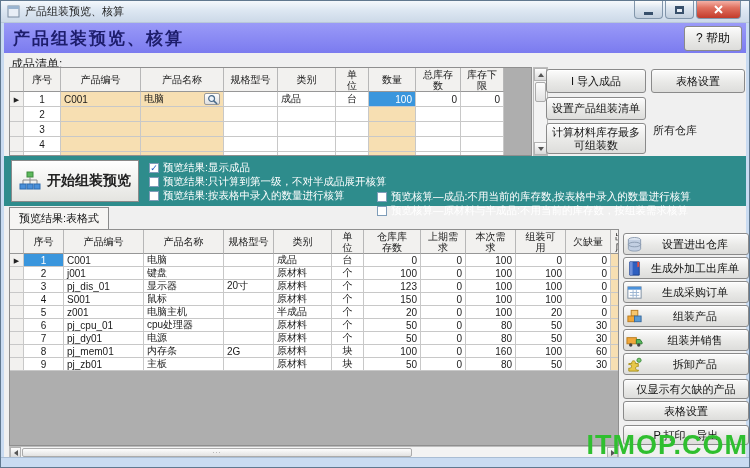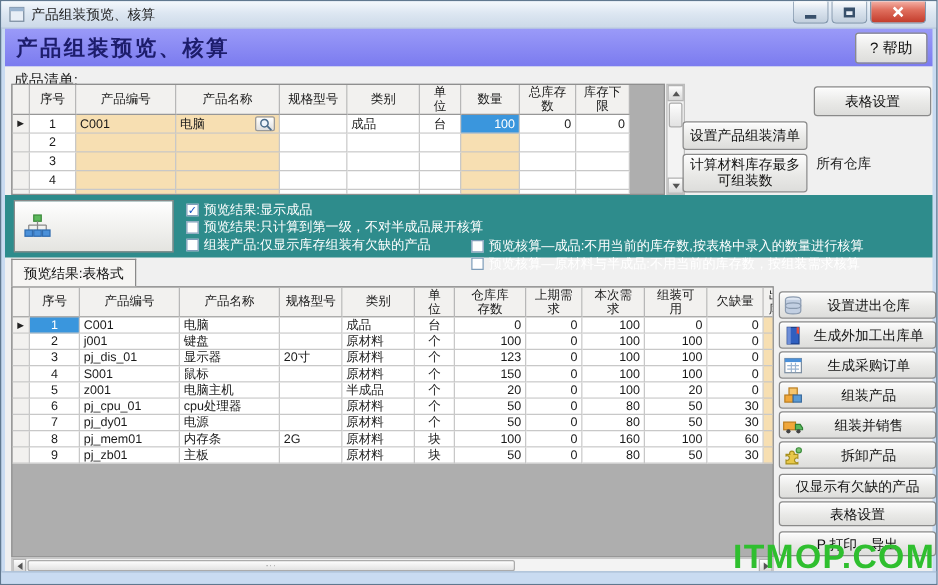--- a/index.html
+++ b/index.html
@@ -223,47 +223,49 @@
   <div id="vscroll1" class="sb">
     <div class="sb-btn" style="left:0;top:0;width:13px;height:13px;">
         <div class="tri-up"></div>
       </div>
     <div class="sb-thumb" style="left:1px;top:14px;width:11px;height:20px;"></div>
     <div class="sb-btn" style="left:0;bottom:0;width:13px;height:13px;">
         <div class="tri-down"></div>
       </div>
   </div>
 
+  <div id="btn-import" class="btn">I 导入成品</div>
   <div id="btn-tset1" class="btn">表格设置</div>
   <div id="btn-setlist" class="btn">设置产品组装清单</div>
   <span id="lbl-allwh">所有仓库</span>
   <div id="btn-calcmax" class="btn">计算材料库存最多可组装数</div>
 
   <div id="teal"></div>
   <div id="start-btn">
     <svg width="22" height="20" viewBox="0 0 22 20">
       <rect x="8" y="1" width="6" height="5" fill="#5cb85c" stroke="#3d8b3d"></rect>
       <path d="M11 6v3M4 9h14M4 9v4M11 9v4M18 9v4" stroke="#8a8a8a" fill="none"></path>
       <rect x="1" y="13" width="6" height="5" fill="#4a90d9" stroke="#2f6cb0"></rect>
       <rect x="8" y="13" width="6" height="5" fill="#4a90d9" stroke="#2f6cb0"></rect>
       <rect x="15" y="13" width="6" height="5" fill="#4a90d9" stroke="#2f6cb0"></rect>
     </svg>
+    <span>开始组装预览</span>
   </div>
   <div id="checks-left" class="cbcol">
       <div class="cbrow">
         <div class="cb">✓</div>
         <span class="cbl">预览结果:显示成品</span>
       </div>
       <div class="cbrow">
         <div class="cb"></div>
         <span class="cbl">预览结果:只计算到第一级，不对半成品展开核算</span>
       </div>
       <div class="cbrow">
         <div class="cb"></div>
-        <span class="cbl">组装产品:仅显示库存组装有欠缺的产品</span>
+        <span class="cbl">预览结果:按表格中录入的数量进行核算</span>
       </div>
     </div>
   <div id="checks-right" class="cbcol">
       <div class="cbrow">
         <div class="cb"></div>
         <span class="cbl">预览核算—成品:不用当前的库存数,按表格中录入的数量进行核算</span>
       </div>
       <div class="cbrow">
         <div class="cb"></div>
         <span class="cbl">预览核算—原材料与半成品:不用当前的库存数，按组装需求核算</span>

